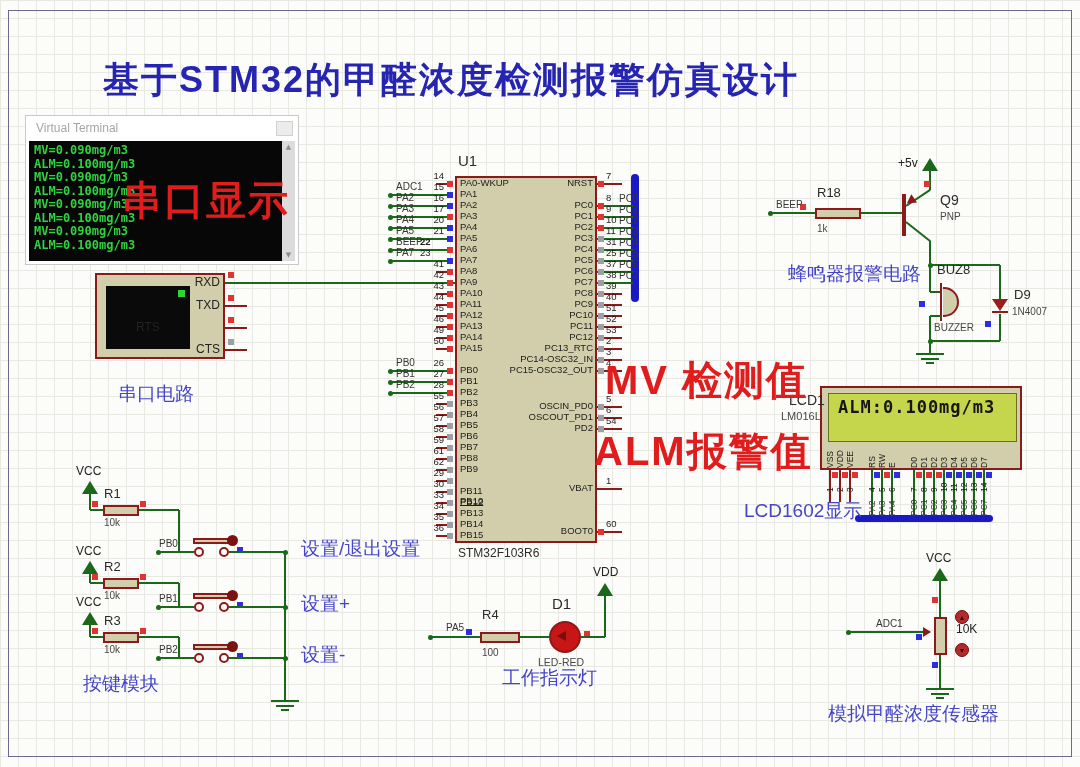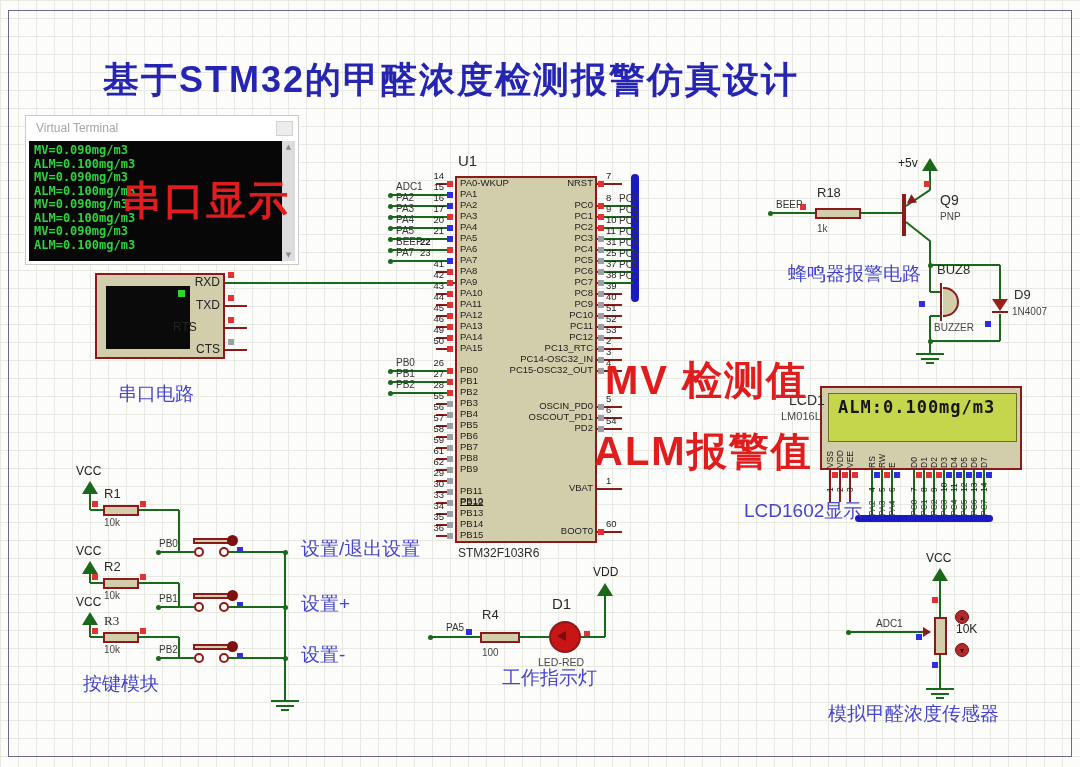--- a/index.html
+++ b/index.html
@@ -122,21 +122,21 @@
 
   <div class="t blab" style="left:828px;top:704px">模拟甲醛浓度传感器</div>
   <div class="t overlay" style="left:594px;top:429px">ALM报警值</div>
   <div class="t overlay" style="left:605px;top:358px">MV 检测值</div>
 <div class="t pw" style="left: 150px; top: 276px; width: 70px; text-align: right;">RXD</div>
     <div style="position: absolute; left: 225px; top: 282px; width: 230px; height: 2px; background: rgb(27, 103, 27);"></div>
     <div style="position: absolute; left: 228px; top: 272px; width: 6px; height: 6px; background: rgb(224, 52, 52);"></div>
     <div class="t pw" style="left: 150px; top: 299px; width: 70px; text-align: right;">TXD</div>
     <div style="position: absolute; left: 225px; top: 305px; width: 22px; height: 2px; background: rgb(139, 26, 26);"></div>
     <div style="position: absolute; left: 228px; top: 295px; width: 6px; height: 6px; background: rgb(224, 52, 52);"></div>
-    <div class="t pw" style="left: 150px; top: 321px; width: 70px; text-align: center;">RTS</div>
+    <div class="t pw" style="left: 136px; top: 321px; width: 70px; text-align: left;">RTS</div>
     <div style="position: absolute; left: 225px; top: 327px; width: 22px; height: 2px; background: rgb(139, 26, 26);"></div>
     <div style="position: absolute; left: 228px; top: 317px; width: 6px; height: 6px; background: rgb(224, 52, 52);"></div>
     <div class="t pw" style="left: 150px; top: 343px; width: 70px; text-align: right;">CTS</div>
     <div style="position: absolute; left: 225px; top: 349px; width: 22px; height: 2px; background: rgb(139, 26, 26);"></div>
     <div style="position: absolute; left: 228px; top: 339px; width: 6px; height: 6px; background: rgb(154, 160, 166);"></div>
     <div class="t pinname" style="left: 460px; top: 178px;">PA0-WKUP</div>
     <div style="position: absolute; left: 436px; top: 183px; width: 11px; height: 2px; background: rgb(139, 26, 26);"></div>
     <div class="t pinnum" style="left: 420px; top: 171px; width: 24px; text-align: right;">14</div>
     <div style="position: absolute; left: 447px; top: 181px; width: 6px; height: 6px; background: rgb(224, 52, 52);"></div>
     <div class="t pinname" style="left: 460px; top: 189px;">PA1</div>
@@ -484,21 +484,21 @@
     <div style="position: absolute; left: 193px; top: 593px; width: 37px; height: 6px; border: 2px solid rgb(139, 26, 26); background: rgb(210, 205, 171); box-sizing: border-box;"></div>
     <div style="position: absolute; left: 227px; top: 590px; width: 11px; height: 11px; border-radius: 50%; background: rgb(124, 17, 17);"></div>
     <div style="position: absolute; left: 237px; top: 602px; width: 6px; height: 6px; background: rgb(46, 46, 224);"></div>
     <div style="position: absolute; left: 229px; top: 606px; width: 56px; height: 2px; background: rgb(27, 103, 27);"></div>
     <div class="t blab" style="left: 301px; top: 594px;">设置+</div>
     <div class="t pw" style="left: 76px; top: 596px;">VCC</div>
     <div style="position: absolute; left: 82px; top: 612px; width: 0px; height: 0px; border-left: 8px solid transparent; border-right: 8px solid transparent; border-bottom: 13px solid rgb(27, 103, 27);"></div>
     <div style="position: absolute; left: 89px; top: 625px; width: 2px; height: 12px; background: rgb(27, 103, 27);"></div>
     <div style="position: absolute; left: 90px; top: 636px; width: 13px; height: 2px; background: rgb(27, 103, 27);"></div>
     <div style="position: absolute; left: 103px; top: 631.5px; width: 36px; height: 11px; background: rgb(210, 205, 171); border: 2px solid rgb(139, 26, 26); box-sizing: border-box;"></div>
-    <div class="t ref" style="left: 104px; top: 614px; font-family: Liberation Serif, serif;">R3</div>
+    <div class="t ref" style="left: 104px; top: 614px;">R3</div>
     <div class="t val" style="left: 104px; top: 644px;">10k</div>
     <div style="position: absolute; left: 92px; top: 628px; width: 6px; height: 6px; background: rgb(224, 52, 52);"></div>
     <div style="position: absolute; left: 140px; top: 628px; width: 6px; height: 6px; background: rgb(224, 52, 52);"></div>
     <div style="position: absolute; left: 139px; top: 636px; width: 40px; height: 2px; background: rgb(27, 103, 27);"></div>
     <div style="position: absolute; left: 178px; top: 637px; width: 2px; height: 21px; background: rgb(27, 103, 27);"></div>
     <div style="position: absolute; left: 155.5px; top: 655.5px; width: 5px; height: 5px; border-radius: 50%; background: rgb(27, 103, 27);"></div>
     <div style="position: absolute; left: 158px; top: 657px; width: 36px; height: 2px; background: rgb(27, 103, 27);"></div>
     <div class="t net" style="left: 159px; top: 644px;">PB2</div>
     <div style="position: absolute; left: 194px; top: 653px; width: 10px; height: 10px; border-radius: 50%; border: 2px solid rgb(139, 26, 26); box-sizing: border-box;"></div>
     <div style="position: absolute; left: 219px; top: 653px; width: 10px; height: 10px; border-radius: 50%; border: 2px solid rgb(139, 26, 26); box-sizing: border-box;"></div>

